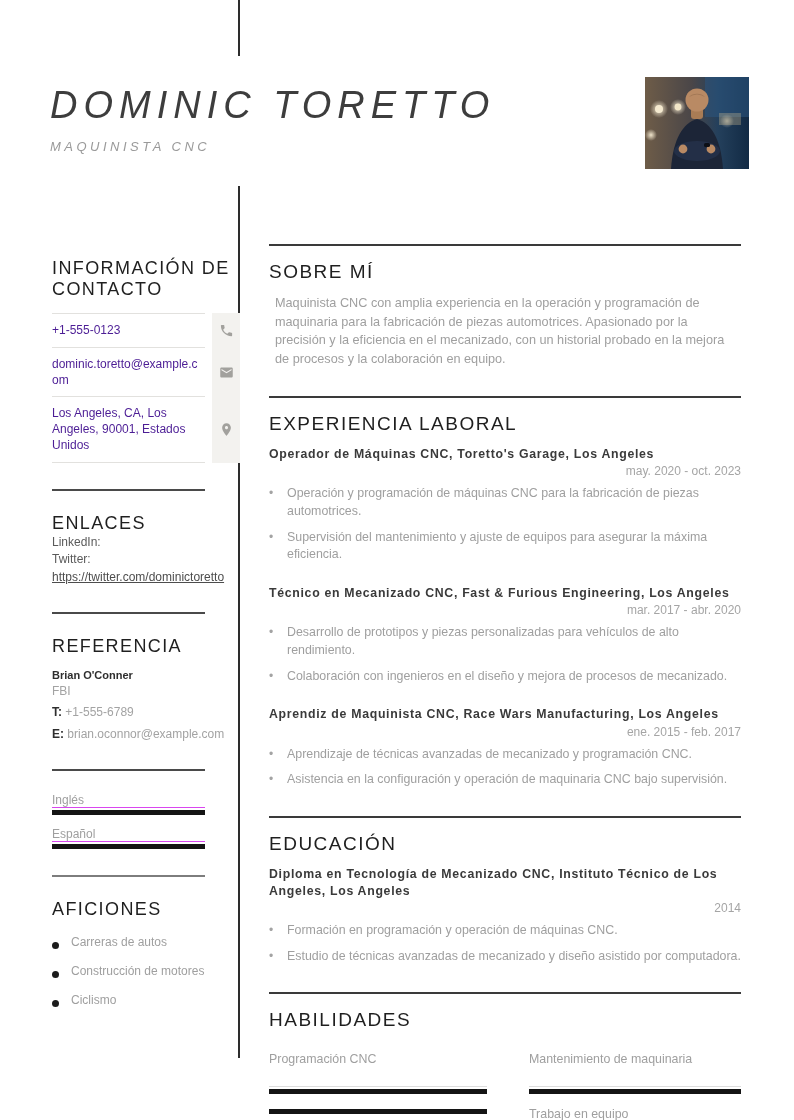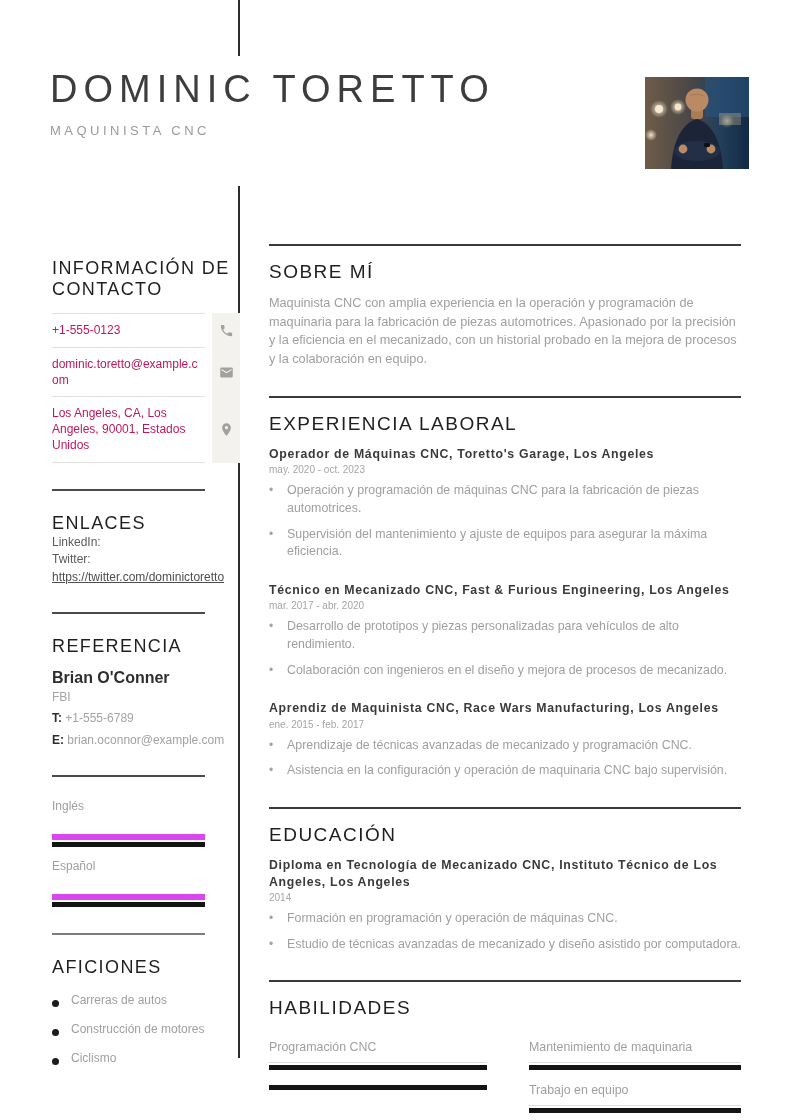--- a/index.html
+++ b/index.html
@@ -3,66 +3,66 @@
 <meta charset="utf-8">
 <style>
   html,body{margin:0;padding:0;background:#ffffff;}
   .page{position:relative;width:794px;height:1120px;background:#ffffff;overflow:hidden;
         font-family:"Liberation Sans",sans-serif;color:#3c3c3c;}
   
   .top-vline{position:absolute;left:238px;top:0;width:2px;height:56px;background:#2d2d2d;}
   .mid-vline{position:absolute;left:238px;top:186px;width:2px;height:872px;background:#2d2d2d;}
 
   
-  .header{position:absolute;left:50px;top:68px;}
+  .header{position:absolute;left:50px;top:84px;font-style:italic;}
   .name{font-size:38px;font-weight:400;letter-spacing:6px;color:#3d3d3d;white-space:nowrap;}
   .role{margin-top:12px;font-size:13px;letter-spacing:3.5px;color:#9a9a9a;}
   .photo{position:absolute;left:645px;top:77px;width:104px;height:92px;overflow:hidden;}
 
   
   .left{position:absolute;left:52px;top:258px;width:188px;}
   .side-heading{font-size:18px;line-height:1.18;letter-spacing:1.4px;color:#1f1f1f;font-weight:500;}
   .divider{width:153px;height:2px;background:#4a4a4a;margin:26px 0 22px 0;}
   .divider.light{background:#7d7d7d;}
   .contact-list{margin-top:13px;width:188px;}
   .contact-row{display:flex;align-items:stretch;}
   .contact-text{width:153px;box-sizing:border-box;border-bottom:1px solid #e2e1de;
-                padding:8px 6px 8px 0;font-size:12px;line-height:1.35;color:#be185d;word-break:break-all;}
+                padding:8px 6px 8px 0;font-size:12px;line-height:1.35;color:#4c1d95;word-break:break-all;}
   .contact-row:first-child .contact-text{border-top:1px solid #e2e1de;}
   .contact-text.addr{word-break:normal;}
   .icon-cell{width:28px;margin-left:7px;background:#f3f2ef;display:flex;align-items:center;justify-content:center;}
   .icon-cell svg{width:15px;height:15px;fill:#a2a19d;}
   .link-block{margin-top:0;font-size:12px;line-height:1.45;}
   .link-label{color:#5a5a5a;}
   .link-url{color:#4d4d4d;text-decoration:underline;word-break:break-all;display:block;cursor:pointer;}
-  .ref-name{font-size:16px;font-weight:bold;color:#2e2e2e;margin-top:12px;}
+  .ref-name{font-size:11px;font-weight:bold;color:#2e2e2e;margin-top:12px;}
   .ref-company{font-size:12px;color:#a3a3a3;margin-top:3px;}
   .ref-line{font-size:12px;color:#a3a3a3;margin-top:6px;padding-left:16px;text-indent:-16px;word-break:break-all;line-height:1.35;}
   .ref-line b{color:#2e2e2e;}
   .lang-item{margin-top:12px;width:153px;}
-  .lang-label{font-size:12px;color:#9f9f9f;padding-bottom:21px;border-bottom:6px solid #d946ef;}
+  .lang-label{font-size:12px;color:#9f9f9f;padding-bottom:0;border-bottom:1px solid #d946ef;}
   .level-bar{height:5px;background:#141414;margin-top:2px;}
   .hobby-list{margin-top:6px;}
   .hobby-item{display:flex;align-items:flex-end;margin-top:15px;font-size:12px;color:#9f9f9f;}
   .dot{width:7px;height:7px;border-radius:50%;background:#1c1c1c;margin-right:12px;flex:none;}
 
   
   .right{position:absolute;left:269px;top:244px;width:472px;}
   .rule{height:2px;background:#3a3a3a;}
   .main-heading{font-size:19px;letter-spacing:1.5px;color:#1f1f1f;font-weight:500;margin:15px 0 11px 0;}
-  .about-text{font-size:12.7px;line-height:1.47;color:#9f9f9f;margin-bottom:27px;}
+  .about-text{font-size:12.7px;line-height:1.47;color:#9f9f9f;margin-bottom:27px;margin-left:6px;}
   .job{margin-bottom:21px;}
   .job-title{font-size:12.3px;font-weight:bold;letter-spacing:0.7px;color:#3a3a3a;line-height:1.35;}
-  .job-dates{font-size:10px;color:#a5a5a5;margin-top:2px;}
+  .job-dates{font-size:12px;color:#a5a5a5;margin-top:2px;text-align:right;}
   .blist{margin-top:7px;}
   .bullet{display:flex;margin-bottom:8px;font-size:12.4px;line-height:1.42;color:#9f9f9f;}
   .bullet .bdot{flex:none;width:18px;color:#a3a3a3;font-size:12px;}
   .sec-gap{height:6px;}
   .skills-grid{display:grid;grid-template-columns:218px 212px;column-gap:42px;row-gap:13px;margin-top:21px;}
-  .skill-label{font-size:12.4px;color:#9f9f9f;padding-bottom:8px;border-bottom:1px solid #dddddd;}
+  .skill-label{font-size:12.4px;color:#9f9f9f;padding-bottom:20px;border-bottom:1px solid #dddddd;}
 </style>
 </head>
 <body>
 
 <div class="page">
 
   <div class="top-vline"></div>
   <div class="mid-vline"></div>
 
   <div class="header">

